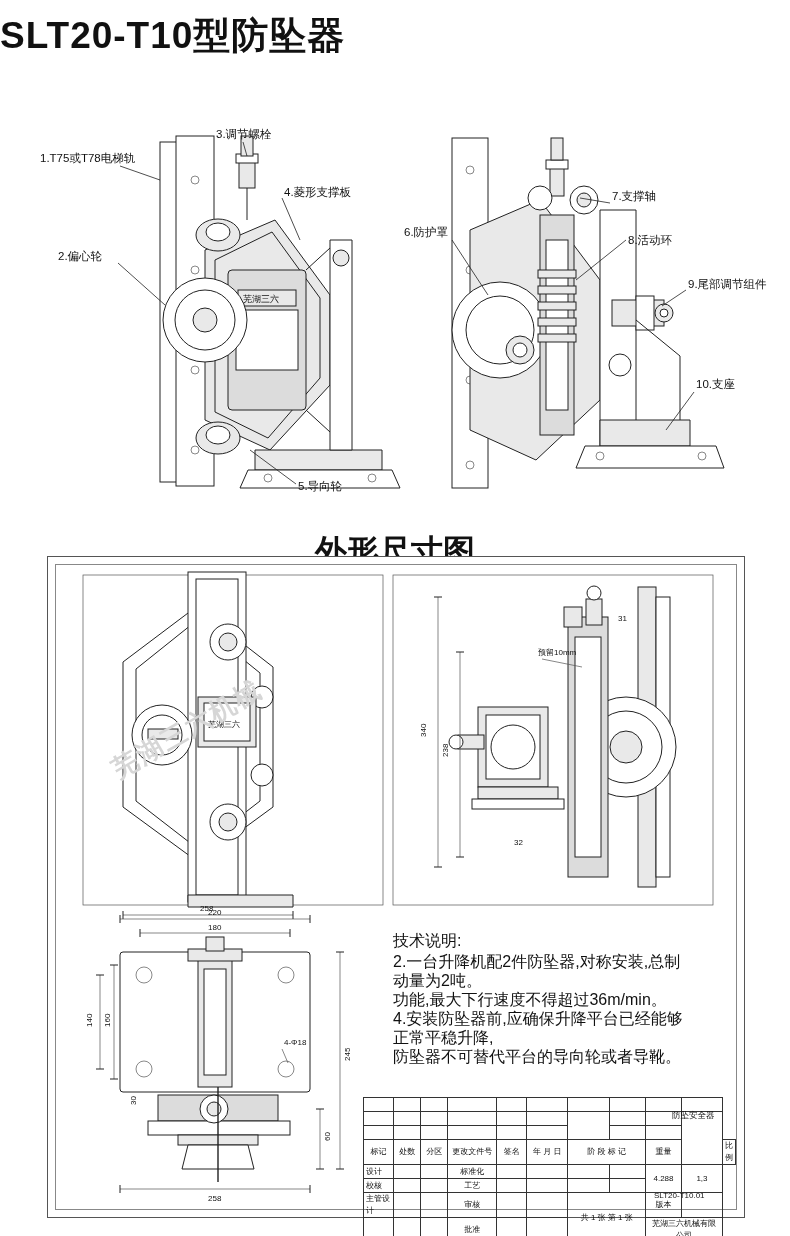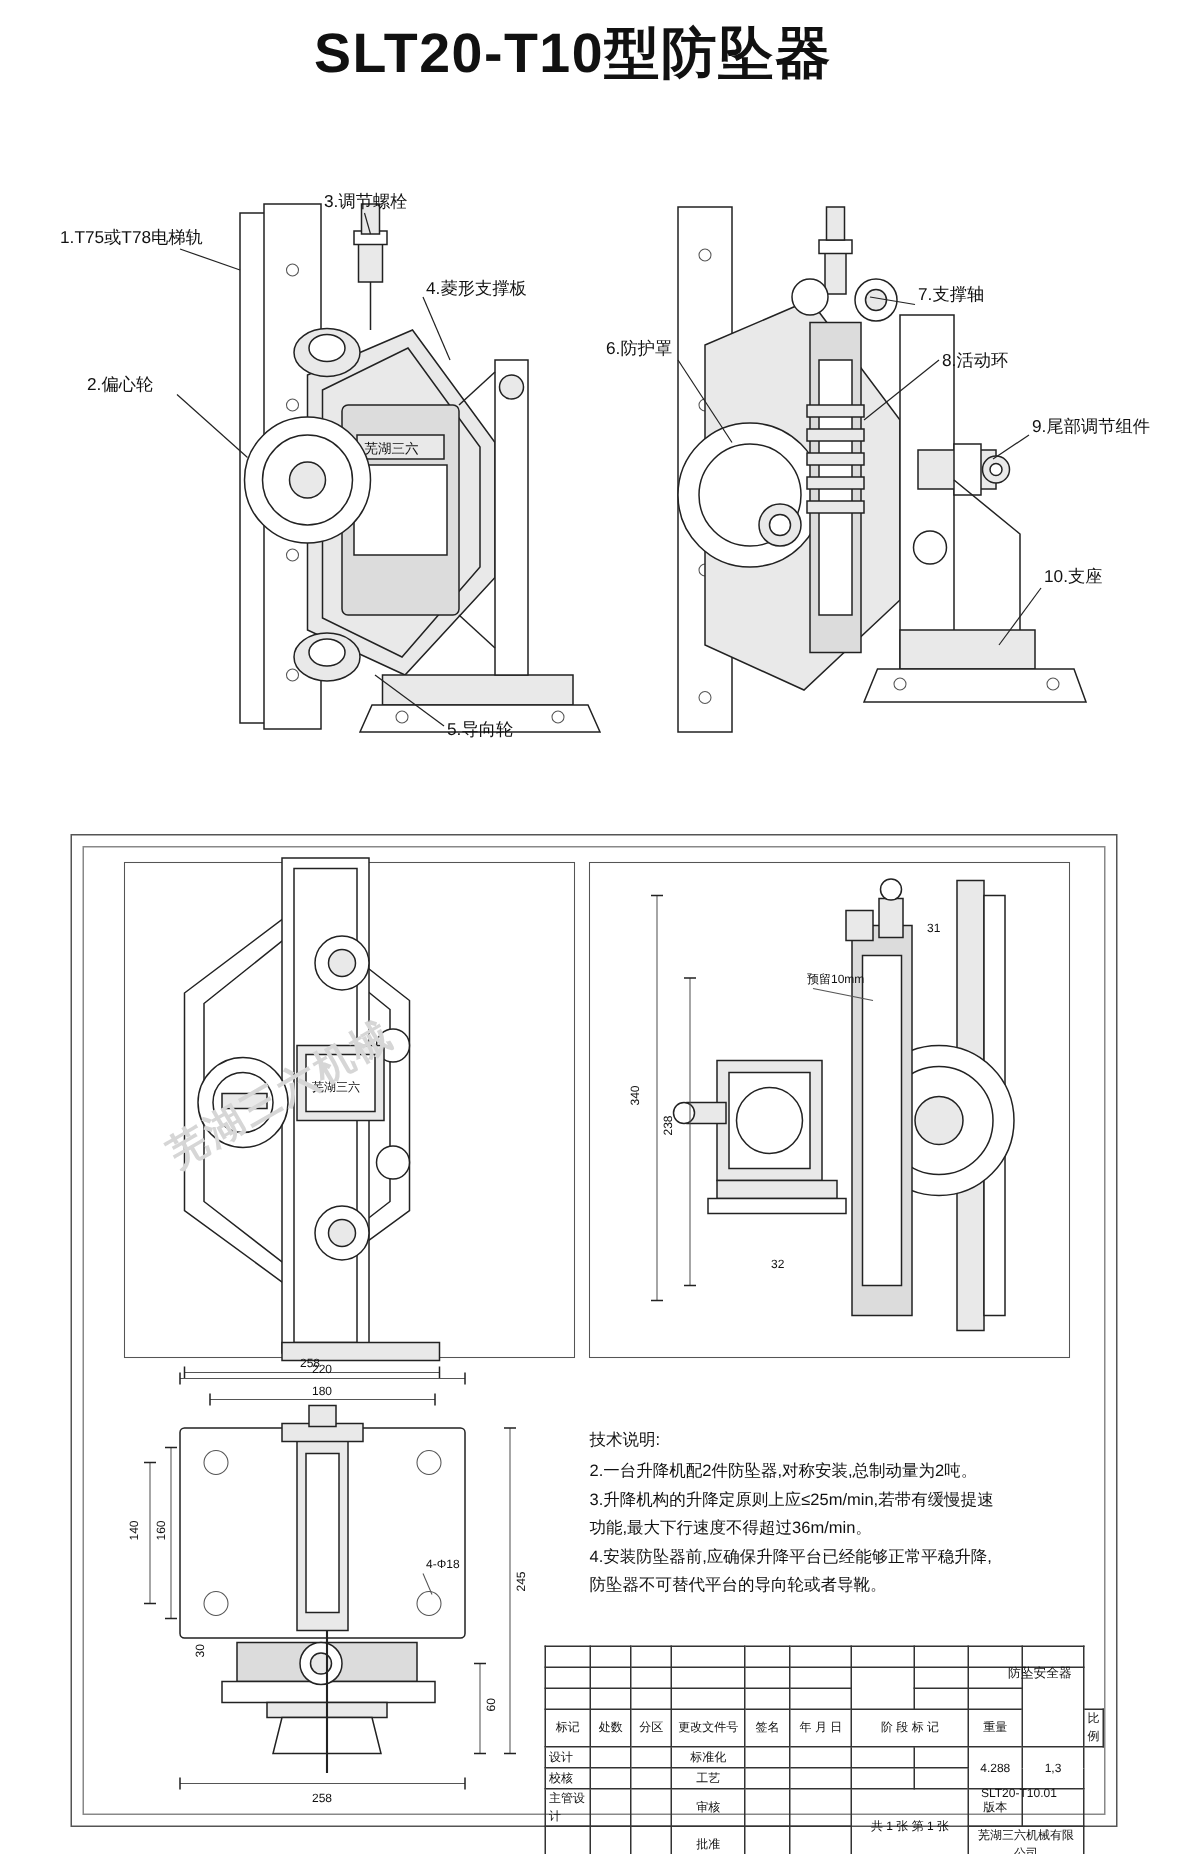--- a/index.html
+++ b/index.html
@@ -1,21 +1,21 @@
 <!DOCTYPE html>
 <html><head>
 <meta charset="utf-8">
 <style>
   html,body{margin:0;padding:0;background:#ffffff;}
   body{width:790px;height:1236px;position:relative;overflow:hidden;
        font-family:"Liberation Sans","DejaVu Sans",sans-serif;color:#111;}
   .page{position:absolute;inset:0;}
 
   
-  .title-block{position:absolute;left:0;top:14px;width:764px;text-align:center;}
+  .title-block{position:absolute;left:0;top:14px;width:764px;}
   .title-line{font-size:37px;font-weight:bold;letter-spacing:1px;line-height:43px;
               color:#111;}
   .title2{position:absolute;left:0;top:530px;width:790px;text-align:center;
           font-size:32px;font-weight:bold;color:#111;}
 
   
   .schem{position:absolute;left:0;top:120px;width:790px;height:400px;}
 
   svg{display:block;}
   .ln{stroke:#222;stroke-width:1;fill:none;}
@@ -29,21 +29,21 @@
   .lbl{font-size:11.5px;fill:#111;font-family:"Liberation Sans","DejaVu Sans",sans-serif;}
   .lbl-sm{font-size:9px;fill:#111;font-family:"Liberation Sans","DejaVu Sans",sans-serif;}
   .dim{font-size:8px;fill:#111;font-family:"Liberation Sans","DejaVu Sans",sans-serif;}
 
   
   .sheet{position:absolute;left:47px;top:556px;width:696px;height:660px;
          border:1px solid #555;background:#fff;}
   .sheet-inner{position:absolute;left:7px;top:7px;right:7px;bottom:7px;
                border:1px solid #888;}
 
-  .notes{position:absolute;left:345px;top:394px;width:300px;font-size:11px;
+  .notes{position:absolute;left:345px;top:374px;width:300px;font-size:16px;
          line-height:19px;color:#111;}
   .notes .nt-title{margin-bottom:2px;}
 
   
   .tb{position:absolute;left:315px;top:540px;width:373px;height:110px;
       border-collapse:collapse;font-size:8px;}
   .tb td{border:1px solid #333;padding:0 2px;height:13px;line-height:12px;
          vertical-align:middle;color:#111;}
   .tb .c{text-align:center;}
   .tb .l{text-align:left;}
@@ -53,20 +53,21 @@
 </style>
 </head>
 <body>
 
 <div class="page">
 
   <div class="title-block">
     <div class="title-line">SLT20-T10型防坠器</div>
   </div>
 
+  <div class="title2">外形尺寸图</div>
 
   <div class="schem">
   <svg width="790" height="400" viewBox="0 0 790 400">
 
     <g>
 
       <rect class="fillwhite" x="160" y="22" width="40" height="340"></rect>
       <rect class="fillwhite" x="176" y="16" width="38" height="350"></rect>
       <circle class="thin" cx="195" cy="60" r="4"></circle>
       <circle class="thin" cx="195" cy="150" r="4"></circle>
@@ -289,21 +290,20 @@
         <text class="dim" x="236" y="488">4-Φ18</text>
         <line class="thin" x1="234" y1="492" x2="240" y2="506"></line>
       </g>
     </svg>
 
     <div class="wm" style="left:55px;top:155px;">芜湖三六机械</div>
 
     <div class="notes">
       <div class="nt-title">技术说明:</div>
       <div>2.一台升降机配2件防坠器,对称安装,总制动量为2吨。</div>
-      <div>3.升降机构的升降定原则上应≤25m/min,若带有缓慢提速</div>
       <div>功能,最大下行速度不得超过36m/min。</div>
       <div>4.安装防坠器前,应确保升降平台已经能够正常平稳升降,</div>
       <div>防坠器不可替代平台的导向轮或者导靴。</div>
     </div>
 
     <table class="tb">
       <tbody>
           <tr>
         <td class="c" style="width:30px;"></td>
         <td class="c" style="width:26px;"></td>

